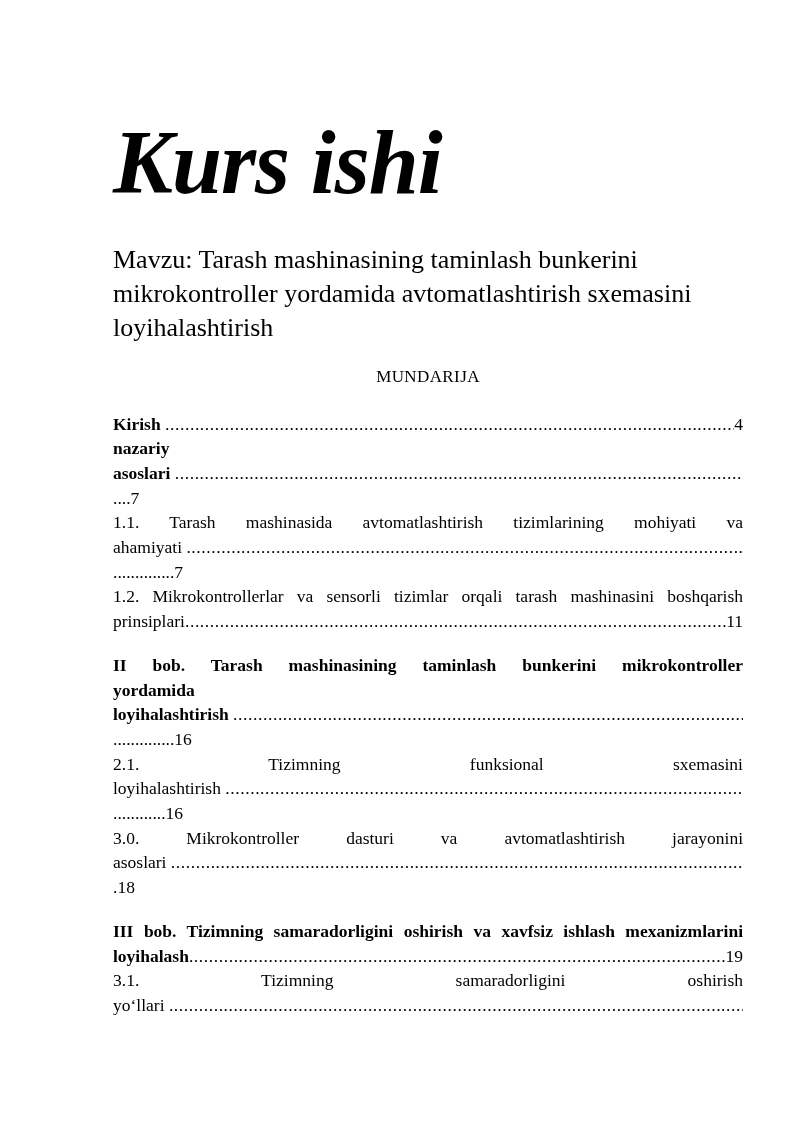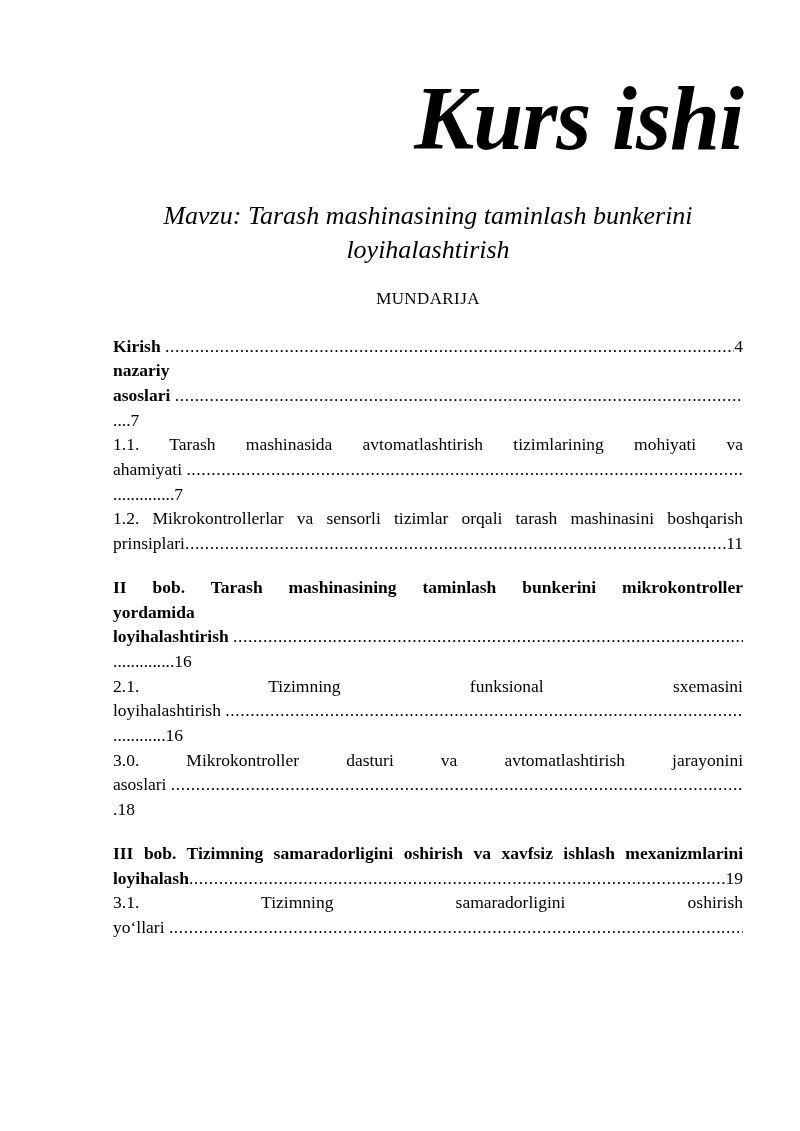--- a/index.html
+++ b/index.html
@@ -13,36 +13,35 @@
     overflow: hidden;
     color: #000000;
     font-family: "Liberation Serif", "DejaVu Serif", serif;
     -webkit-font-smoothing: antialiased;
   }
   .page-content {
     margin-left: 113px;
     width: 630px;
   }
   .doc-title {
-    padding-top: 72px;
+    padding-top: 116px;
     font-size: 90px;
     line-height: 1.05;
     font-weight: 700;
     font-style: italic;
-    text-align: right;
+    text-align: left;
     letter-spacing: -1px;
     white-space: nowrap;
     font-family: Liberation Serif, serif;
   }
   .doc-subtitle {
     margin-top: 32px;
     font-size: 26px;
     line-height: 34px;
-    font-style: italic;
-    text-align: center;
+    text-align: left;
   }
   .toc-heading {
     margin-top: 22px;
     font-size: 17px;
     font-weight: 400;
     text-align: center;
     letter-spacing: 0.4px;
   }
   .toc {
     margin-top: 25px;
@@ -76,20 +75,21 @@
 </style>
 </head>
 <body>
 
 <div class="page-content">
 
   <div class="doc-title">Kurs ishi</div>
 
   <div class="doc-subtitle">
     <div>Mavzu: Tarash mashinasining taminlash bunkerini</div>
+    <div>mikrokontroller yordamida avtomatlashtirish sxemasini</div>
     <div>loyihalashtirish</div>
   </div>
 
   <div class="toc-heading">MUNDARIJA</div>
 
   <div class="toc">
 
     <div class="toc-line leader-line">
       <span class="leader-label bold">Kirish </span>
       <span class="leader">..........................................................................................................................................................</span>

